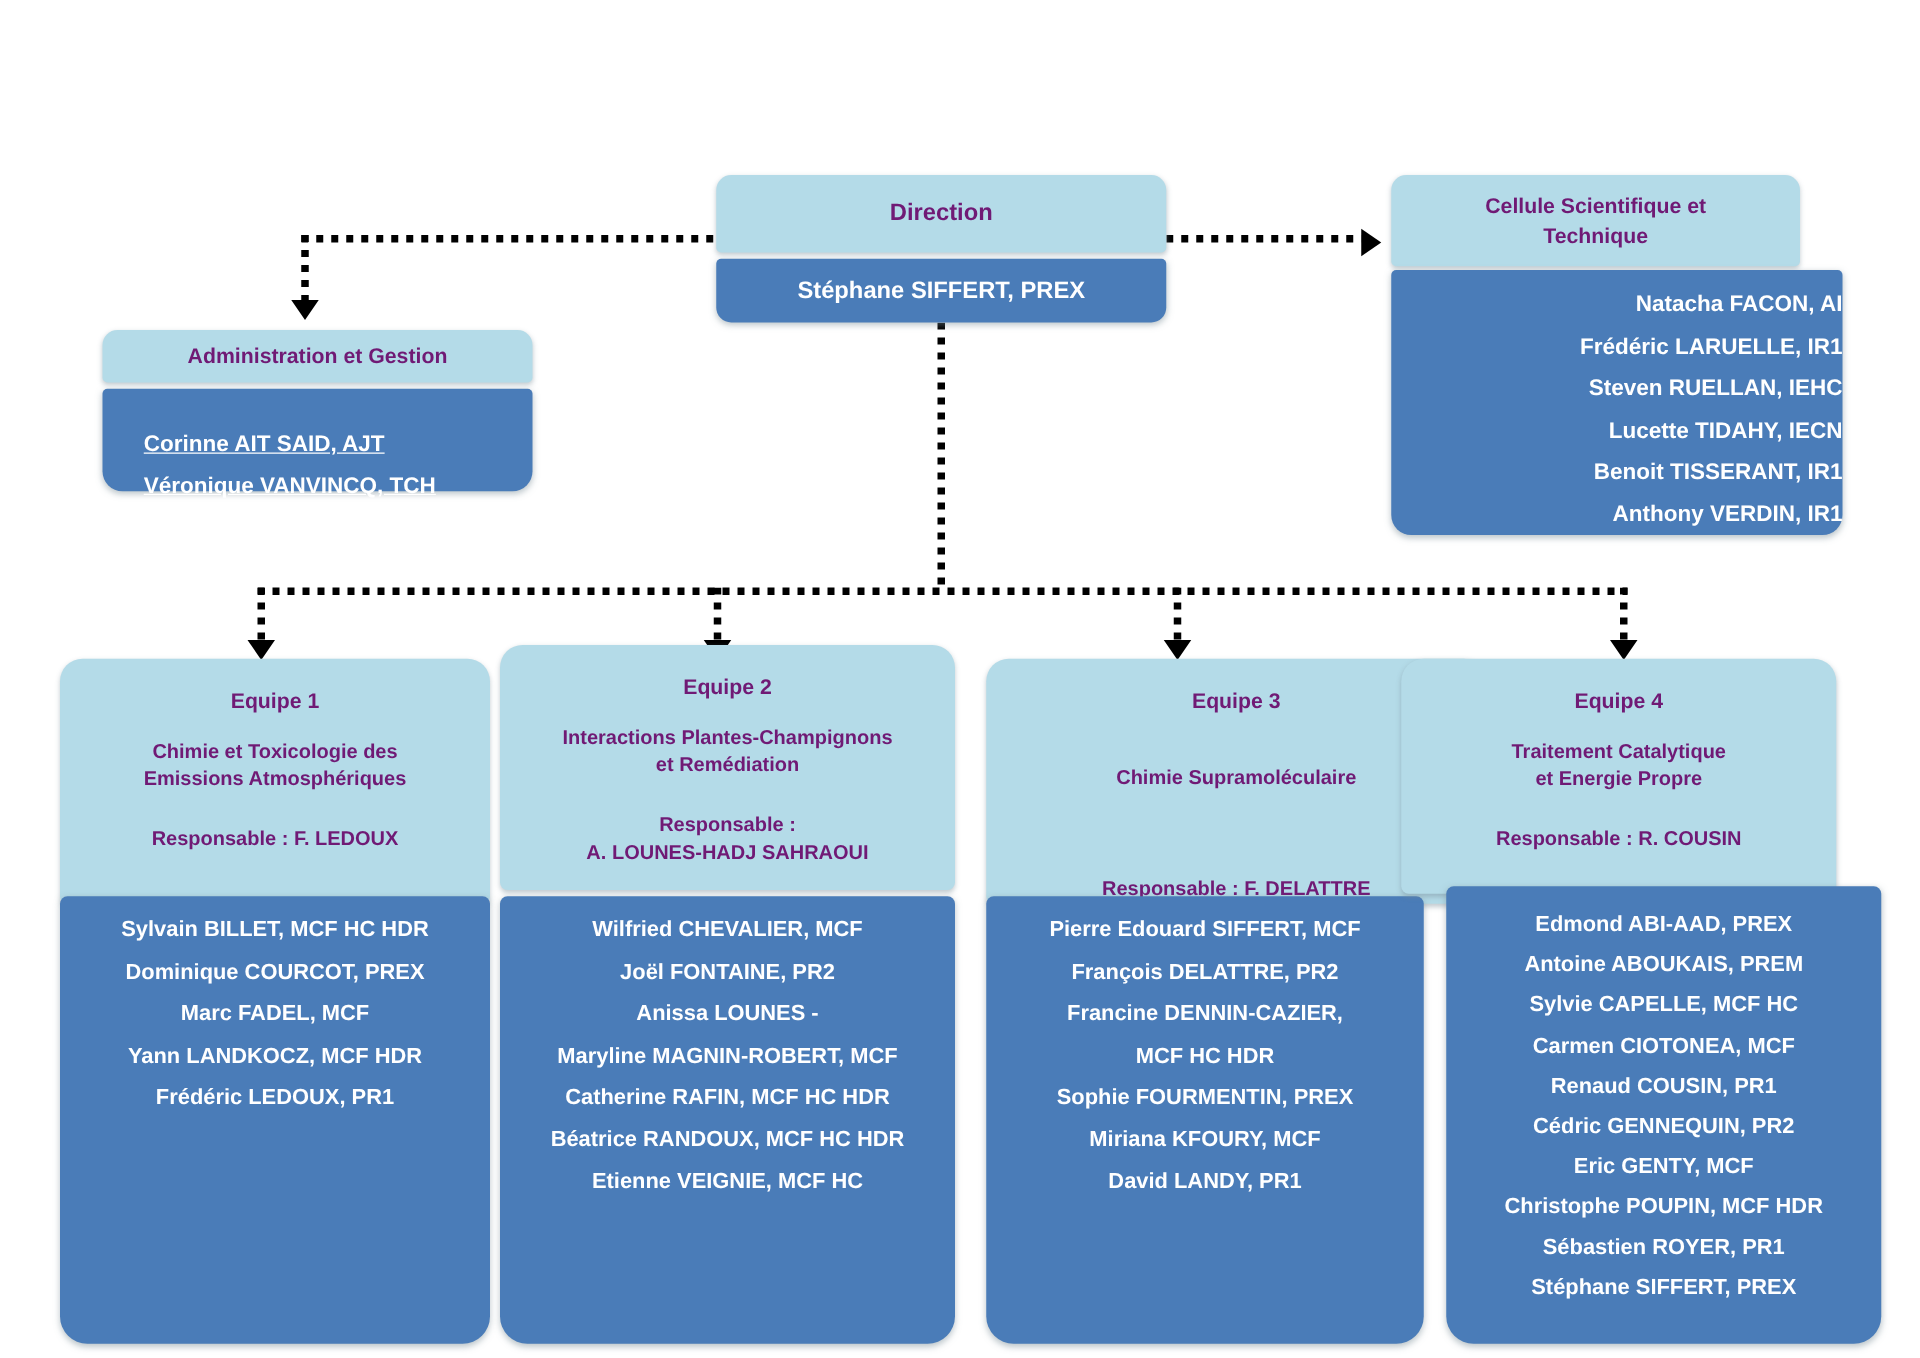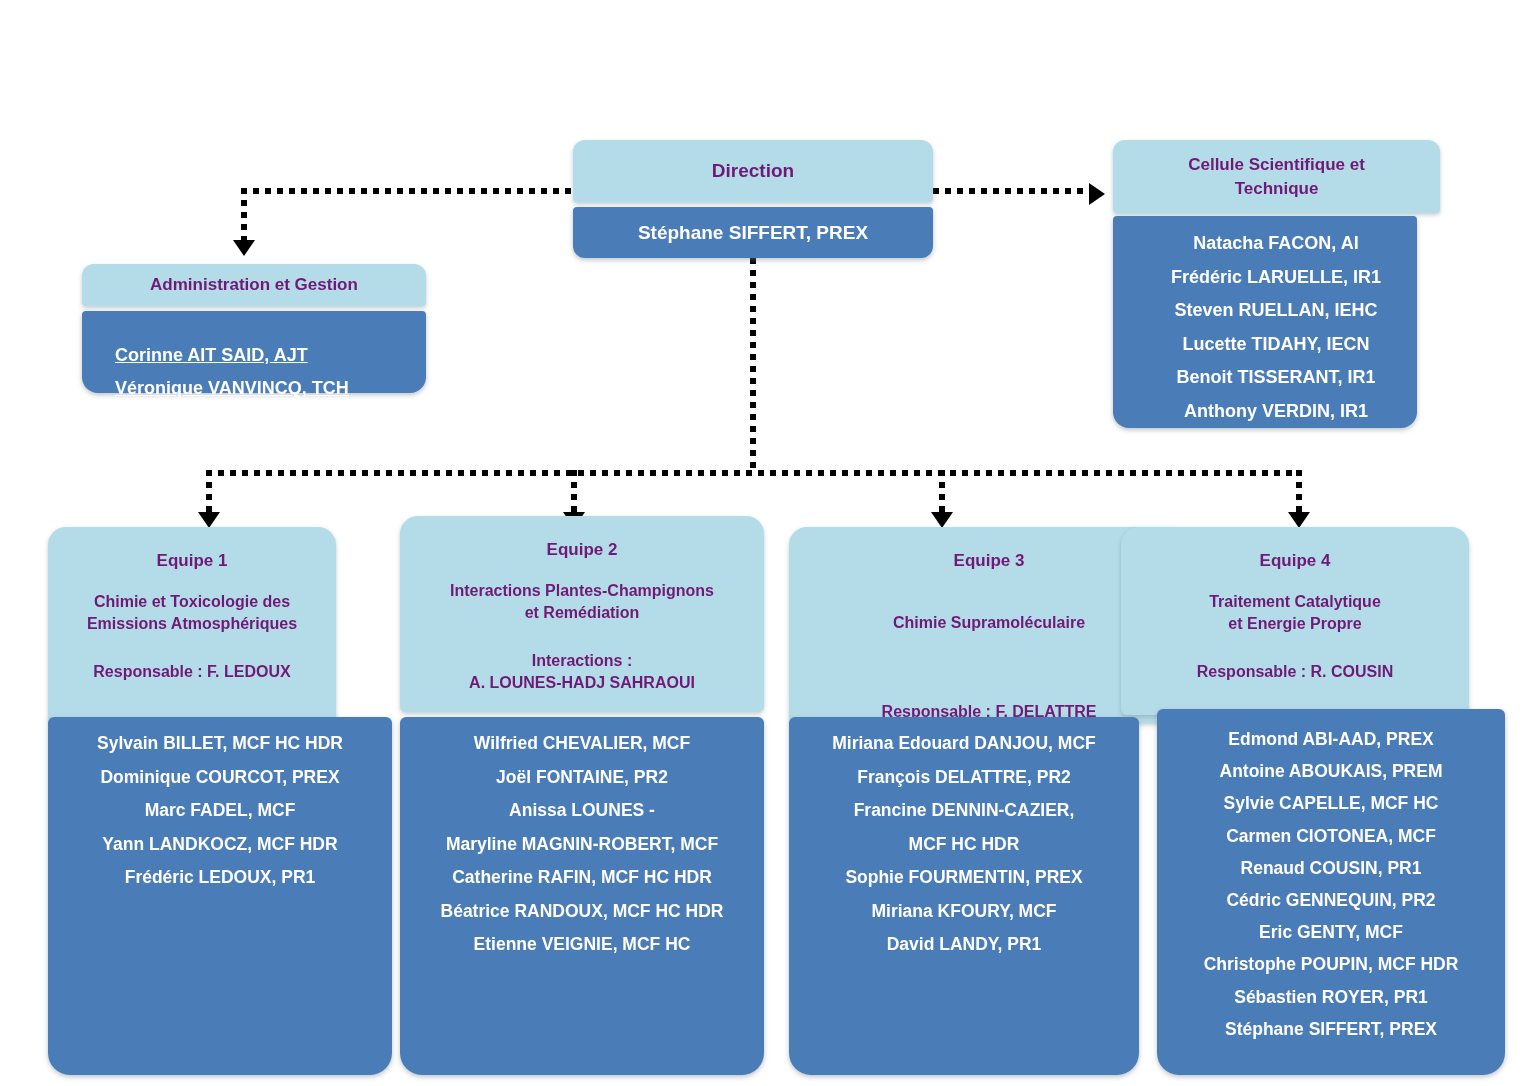--- a/index.html
+++ b/index.html
@@ -77,26 +77,26 @@
     text-decoration: underline;
   }
   
   #cst-header {
     left: 1113px; top: 140px; width: 327px; height: 73px;
     font-size: 17px;
     border-radius: 12px 12px 4px 4px;
     line-height: 24px;
   }
   #cst-body {
-    left: 1113px; top: 216px; width: 304px; height: 212px;
+    left: 1113px; top: 216px; width: 361px; height: 212px;
     font-size: 18px;
     border-radius: 4px 4px 16px 16px;
     padding-top: 11px;
     padding-left: 22px;
-    text-align: center;
+    text-align: right;
     line-height: 33.5px;
   }
   
   .team-header {
     font-size: 16px;
     line-height: 22px;
     border-radius: 18px 18px 6px 6px;
     justify-content: flex-start;
     padding-top: 23px;
   }
@@ -188,59 +188,59 @@
   </div>
   <div class="body" id="cst-body">
     <span class="ln">Natacha FACON, AI</span>
     <span class="ln">Frédéric LARUELLE, IR1</span>
     <span class="ln">Steven RUELLAN, IEHC</span>
     <span class="ln">Lucette TIDAHY, IECN</span>
     <span class="ln">Benoit TISSERANT, IR1</span>
     <span class="ln">Anthony VERDIN, IR1</span>
   </div>
 
-  <div class="hdr team-header" style="left:48px; top:527px; width:288px; height:196px;">
+  <div class="hdr team-header" style="left:48px; top:527px; width:344px; height:196px;">
     <span class="t-title">Equipe 1</span>
     <span class="t-sub">Chimie et Toxicologie des</span>
     <span>Emissions Atmosphériques</span>
     <span class="t-resp">Responsable : F. LEDOUX</span>
   </div>
   <div class="body team-body" style="left:48px; top:717px; width:344px; height:358px;">
     <span class="ln">Sylvain BILLET, MCF HC HDR</span>
     <span class="ln">Dominique COURCOT, PREX</span>
     <span class="ln">Marc FADEL, MCF</span>
     <span class="ln">Yann LANDKOCZ, MCF HDR</span>
     <span class="ln">Frédéric LEDOUX, PR1</span>
   </div>
 
   <div class="hdr team-header" style="left:400px; top:516px; width:364px; height:196px;">
     <span class="t-title">Equipe 2</span>
     <span class="t-sub">Interactions Plantes-Champignons</span>
     <span>et Remédiation</span>
-    <span class="t-resp">Interactions :</span>
+    <span class="t-resp">Responsable :</span>
     <span>A. LOUNES-HADJ SAHRAOUI</span>
   </div>
   <div class="body team-body" style="left:400px; top:717px; width:364px; height:358px;">
     <span class="ln">Wilfried CHEVALIER, MCF</span>
     <span class="ln">Joël FONTAINE, PR2</span>
     <span class="ln">Anissa LOUNES -</span>
     <span class="ln">Maryline MAGNIN-ROBERT, MCF</span>
     <span class="ln">Catherine RAFIN,  MCF HC HDR</span>
     <span class="ln">Béatrice RANDOUX, MCF HC HDR</span>
     <span class="ln">Etienne VEIGNIE, MCF HC</span>
   </div>
 
   <div class="hdr team-header" style="left:789px; top:527px; width:400px; height:196px;justify-content:space-between;">
     <span class="t-title">Equipe 3</span>
     <span class="t-sub">Chimie Supramoléculaire</span>
     <span></span>
     <span class="t-resp">Responsable : F. DELATTRE</span>
   </div>
   <div class="body team-body" style="left:789px; top:717px; width:350px; height:358px;">
-    <span class="ln">Miriana Edouard DANJOU, MCF</span>
+    <span class="ln">Pierre Edouard SIFFERT, MCF</span>
     <span class="ln">François DELATTRE, PR2</span>
     <span class="ln">Francine DENNIN-CAZIER,</span>
     <span class="ln">MCF HC HDR</span>
     <span class="ln">Sophie FOURMENTIN, PREX</span>
     <span class="ln">Miriana KFOURY, MCF</span>
     <span class="ln">David LANDY, PR1</span>
   </div>
 
   <div class="hdr team-header" style="left:1121px; top:527px; width:348px; height:188px;">
     <span class="t-title">Equipe 4</span>

